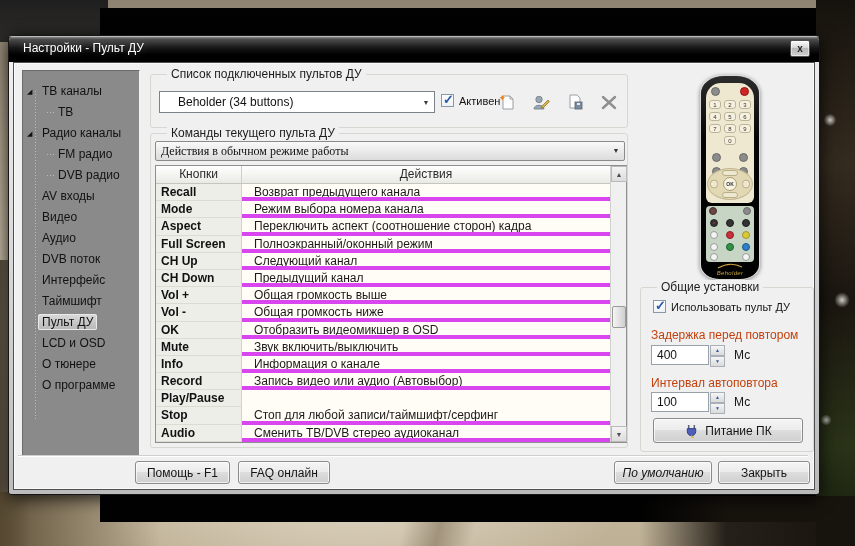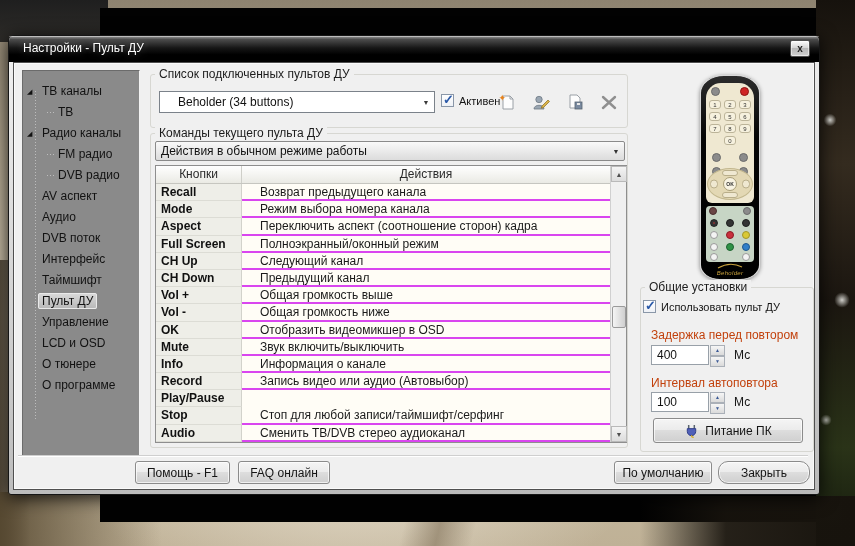--- a/index.html
+++ b/index.html
@@ -61,90 +61,90 @@
   .tree-item.lvl0 { padding-left:19px; }
   .tree-item.lvl1 { padding-left:35px; }
   .tree-item.lvl1::before { content:""; position:absolute; left:24px; top:10px; width:9px; height:1px;
     background:repeating-linear-gradient(90deg,#bdbdbd 0 1px, transparent 1px 3px); }
   .tree-item .tw { position:absolute; left:4px; top:0; font-size:7px; color:#111; }
   .tree-item.selected .tl { background:linear-gradient(180deg,#d8d8d8,#b9b9b9);
     border:1px solid #e9e9e9; border-radius:2px; padding:0 3px; margin-left:-4px; }
 
   
   .groupbox { position:absolute; border:1px solid #d7d7d2; border-radius:3px; }
-  .groupbox > .gb-label { position:absolute; top:-8px; left:4px; background:#f0f0f0; padding:0 4px;
+  .groupbox > .gb-label { position:absolute; top:-8px; left:16px; background:#f0f0f0; padding:0 4px;
     font-size:12px; color:#1c1c1c; line-height:15px; white-space:nowrap; }
 
   .gb-remotes { left:136px; top:11px; width:478px; height:54px; }
   .combo { background:#fff; border:1px solid #7b828a; display:flex; align-items:center; font-size:12px; color:#111; }
   .combo .ctext { flex:1; padding-left:18px; white-space:nowrap; overflow:hidden; }
   .combo .carrow { width:16px; text-align:center; font-size:7px; color:#3a3a3a; }
   .combo1 { position:absolute; left:8px; top:16px; width:276px; height:22px; }
   .checkrow { position:absolute; display:flex; align-items:center; gap:5px; font-size:11px; color:#141414;text-align:right; }
   .cb-active { left:290px; top:19px; }
   .checkbox { width:13px; height:13px; background:linear-gradient(180deg,#fefefe,#eef1f6);
     border:1px solid #8a97a8; position:relative; flex:0 0 auto; }
   .checkbox.checked::after { content:"✓"; position:absolute; left:1px; top:-3px; font-size:13px;
     font-weight:bold; color:#2a59a8; }
   .icon-row { position:absolute; right:8px; top:16px; display:flex; gap:13px; align-items:center; }
   .tool-icon { width:21px; height:21px; display:flex; align-items:center; justify-content:center; cursor:default; }
 
   .gb-commands { left:136px; top:70px; width:478px; height:315px; }
   .combo2 { position:absolute; left:4px; top:7px; width:470px; height:20px;
     background:linear-gradient(180deg,#f9f9f9,#dcdcdc); border:1px solid #8a8a8a; border-radius:2px;
-    display:flex; align-items:center; font-size:12px; color:#111; }
+    display:flex; align-items:center; font-size:12px; color:#111;font-family:Liberation Serif, serif; }
   .combo2 .ctext { flex:1; padding-left:5px; }
   .combo2 .carrow { width:16px; text-align:center; font-size:7px; color:#333; }
 
   
   .table-wrap { position:absolute; left:4px; top:31px; width:472px; height:278px;
     border:1px solid #8e8e8e; background:#fffdf6; display:flex; }
   .table-main { width:454px; display:flex; flex-direction:column; }
   .thead { display:grid; grid-template-columns:86px 1fr; height:18px;
     background:linear-gradient(180deg,#ffffff,#eaeae4); border-bottom:1px solid #c6c6c0; }
   .thead .th { font-size:12px; color:#2a2a2a; text-align:center; line-height:17px; }
   .thead .th:first-child { border-right:1px solid #cfcfc9; }
   .tbody { flex:1; overflow:hidden; }
   .trow { display:grid; grid-template-columns:86px 1fr; height:17.2px; }
   .tc1 { background:#eeeee8; border-right:1px solid #d2d2cb; border-bottom:1px solid #dcdcd5;
     font-size:12px; font-weight:bold; color:#111; padding-left:5px; line-height:16px; white-space:nowrap; }
-  .tc2 { background:#fffdf6; border-bottom:2px solid #d946ef; font-size:12px; color:#1a1a1a;
-    padding-left:18px; line-height:16px; white-space:nowrap; overflow:hidden; }
+  .tc2 { background:#fffdf6; border-bottom:4px solid #d946ef; font-size:12px; color:#1a1a1a;
+    padding-left:12px; line-height:16px; white-space:nowrap; overflow:hidden; }
   .vscroll { width:16px; background:#f0f0f0; border-left:1px solid #d0d0d0; position:relative; }
   .vs-btn { position:absolute; left:0; width:16px; height:16px; text-align:center; font-size:7px; color:#4f4f4f;
     background:linear-gradient(180deg,#f4f4f4,#dcdcdc); border:1px solid #b9b9b9; line-height:15px; }
   .vs-up { top:0; } .vs-down { bottom:0; }
   .vs-thumb { position:absolute; left:1px; width:14px; height:22px; top:140px; border-radius:2px;
     background:linear-gradient(90deg,#f5f5f5,#cfcfcf); border:1px solid #9a9a9a; }
 
   
   .gb-general { left:626px; top:224px; width:174px; height:165px; }
-  .cb-use { left:2px; top:12px; }
+  .cb-use { left:12px; top:12px; }
   .small-label { position:absolute; font-size:12px; color:#c2410c; white-space:nowrap; }
   .spin { position:absolute; display:flex; align-items:center; }
   .spin-box { width:58px; height:20px; background:#fff; border:1px solid #98a0a8; font-size:12px; color:#111;
     padding-left:5px; line-height:18px; }
   .spin-ud { width:15px; height:20px; display:flex; flex-direction:column; margin-left:1px; }
   .spin-ud span { flex:1; font-size:5px; color:#3c5a96; text-align:center; line-height:9px;
     background:linear-gradient(180deg,#f6f6f6,#dadada); border:1px solid #aab0b8; }
   .spin-unit { margin-left:9px; font-size:12px; color:#151515; }
 
   .btn { background:linear-gradient(180deg,#f5f5f5,#ebebeb 48%,#dddddd 50%,#cfcfcf);
     border:1px solid #8b8b8b; border-radius:3px; font-size:12px; color:#151515;
     display:flex; align-items:center; justify-content:center; cursor:default;
     box-shadow:inset 0 0 0 1px rgba(255,255,255,.7); font-family:"Liberation Sans", sans-serif; }
   .btn-power { position:absolute; left:12px; top:130px; width:150px; height:25px; gap:6px; }
 
   .footer-sep { position:absolute; left:4px; right:6px; top:392px; height:2px;
     border-top:1px solid #cfcfcf; border-bottom:1px solid #ffffff; }
   .btn-footer { position:absolute; top:398px; height:23px; }
   .btn-help { left:121px; width:95px; }
   .btn-faq { left:224px; width:92px; }
-  .btn-defaults { left:600px; width:98px; }
-  .btn-close2 { left:704px; width:92px;border-radius:10px; }
+  .btn-defaults { left:600px; width:98px;font-style:italic; }
+  .btn-close2 { left:704px; width:92px; }
 
   
   .remote { position:absolute; left:686px; top:12px; width:60px; height:205px;
     background:linear-gradient(180deg,#2c2c2c,#060606 30%,#000);
     border:1px solid #d9d9d9; border-radius:24px 24px 20px 20px / 18px 18px 15px 15px;
     box-shadow:0 1px 4px rgba(0,0,0,.45); }
   .r-cream { position:absolute; left:5px; right:5px; top:7px; height:120px; background:#efe8d1;
     border-radius:15px 15px 6px 6px; }
   .r-top { position:absolute; left:0; right:0; top:4px; height:10px; }
   .rc { position:absolute; border-radius:50%; }
@@ -210,27 +210,27 @@
 
     <div class="win-body">
 
       <div class="sidebar">
         <div class="tree-guide"></div>
       <div class="tree-item lvl0"><span class="tw">◢</span><span class="tl">ТВ каналы</span></div>
           <div class="tree-item lvl1"><span class="tl">ТВ</span></div>
           <div class="tree-item lvl0"><span class="tw">◢</span><span class="tl">Радио каналы</span></div>
           <div class="tree-item lvl1"><span class="tl">FM радио</span></div>
           <div class="tree-item lvl1"><span class="tl">DVB радио</span></div>
-          <div class="tree-item lvl0"><span class="tl">AV аспект</span></div>
+          <div class="tree-item lvl0"><span class="tl">AV входы</span></div>
+          <div class="tree-item lvl0"><span class="tl">Видео</span></div>
           <div class="tree-item lvl0"><span class="tl">Аудио</span></div>
           <div class="tree-item lvl0"><span class="tl">DVB поток</span></div>
           <div class="tree-item lvl0"><span class="tl">Интерфейс</span></div>
           <div class="tree-item lvl0"><span class="tl">Таймшифт</span></div>
           <div class="tree-item lvl0 selected"><span class="tl">Пульт ДУ</span></div>
-          <div class="tree-item lvl0"><span class="tl">Управление</span></div>
           <div class="tree-item lvl0"><span class="tl">LCD и OSD</span></div>
           <div class="tree-item lvl0"><span class="tl">О тюнере</span></div>
           <div class="tree-item lvl0"><span class="tl">О программе</span></div>
         </div>
 
       <div class="groupbox gb-remotes">
         <div class="gb-label">Список подключенных пультов ДУ</div>
         <div class="combo combo1">
           <span class="ctext">Beholder (34 buttons)</span>
           <span class="carrow">▼</span>

